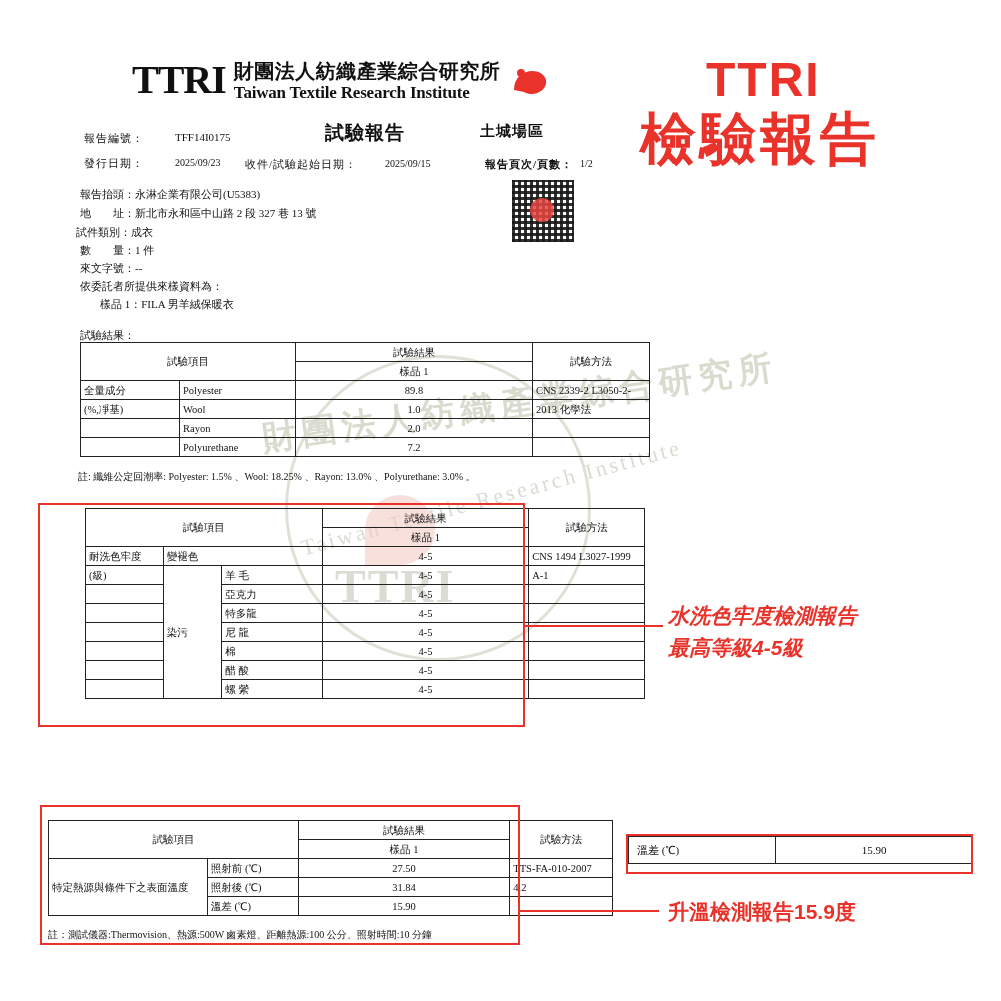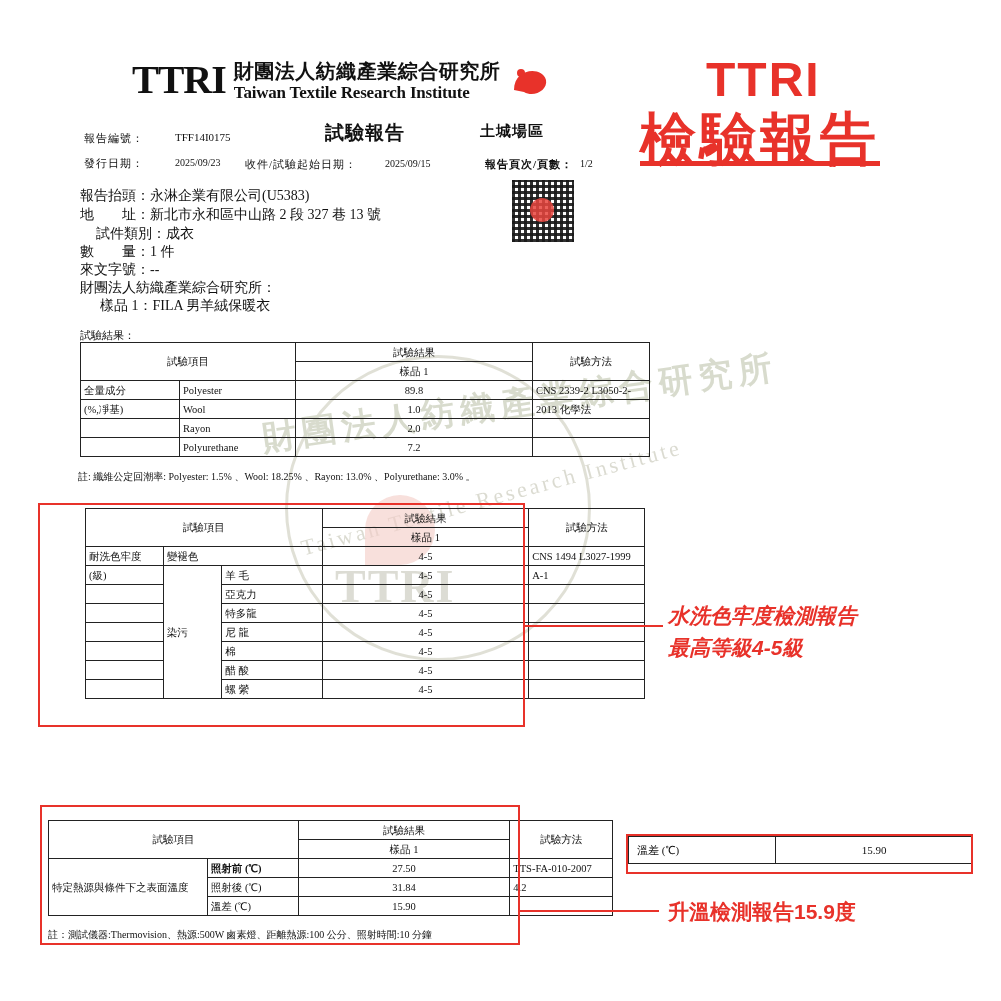--- a/index.html
+++ b/index.html
@@ -73,21 +73,20 @@
   }
   .big-red-title {
     position: absolute;
     left: 640px; top: 108px;
     font-family: "Liberation Sans", sans-serif;
     font-weight: bold;
     font-size: 56px;
     color: #e8322a;
     letter-spacing: 4px;
     line-height: 62px;
-    text-decoration: underline;
   }
 
   
   .rep-title {
     position: absolute;
     left: 325px; top: 120px;
     font-size: 19px;
     font-weight: bold;
     letter-spacing: 1px;
   }
@@ -107,24 +106,24 @@
 
   .hdr-l1-lab { left: 84px; top: 131px; }
   .hdr-l1-val { left: 175px; top: 131px; }
   .hdr-l2-lab { left: 84px; top: 156px; }
   .hdr-l2-val { left: 175px; top: 157px; font-size: 10px; }
   .hdr-l2b-lab { left: 245px; top: 157px; }
   .hdr-l2b-val { left: 385px; top: 158px; font-size: 10px; }
   .hdr-l2c-lab { left: 485px; top: 157px; font-weight: bold; }
   .hdr-l2c-val { left: 580px; top: 158px; font-size: 10px; }
 
-  .info { position: absolute; font-size: 14px; white-space: nowrap; }
+  .info { position: absolute; font-size: 11px; white-space: nowrap; }
   .info-1 { left: 80px; top: 187px; }
   .info-2 { left: 80px; top: 206px; }
-  .info-3 { left: 96px; top: 225px; }
+  .info-3 { left: 76px; top: 225px; }
   .info-4 { left: 80px; top: 243px; }
   .info-5 { left: 80px; top: 261px; }
   .info-6 { left: 80px; top: 279px; }
   .info-7 { left: 100px; top: 297px; }
 
   .results-label {
     position: absolute;
     left: 80px; top: 328px;
     font-size: 11px;
   }
@@ -302,21 +301,21 @@
   <div class="meta hdr-l2b-val">2025/09/15</div>
 
   <div class="meta meta-label hdr-l2c-lab">報告頁次/頁數：</div>
   <div class="meta hdr-l2c-val">1/2</div>
 
   <div class="info info-1">報告抬頭：永淋企業有限公司(U5383)</div>
   <div class="info info-2">地　　址：新北市永和區中山路 2 段 327 巷 13 號</div>
   <div class="info info-3">試件類別：成衣</div>
   <div class="info info-4">數　　量：1 件</div>
   <div class="info info-5">來文字號：--</div>
-  <div class="info info-6">財團法人紡織產業綜合研究所：</div>
+  <div class="info info-6">依委託者所提供來樣資料為：</div>
   <div class="info info-7">樣品 1：FILA 男羊絨保暖衣</div>
   <div class="results-label">試驗結果：</div>
 
   <div class="qr"></div>
 
   <div class="watermark">
     <div class="wm-circle"></div>
     <div class="wm-text">財團法人紡織產業綜合研究所</div>
     <div class="wm-en">Taiwan Textile Research Institute</div>
     <div class="wm-swoosh"></div>
@@ -434,21 +433,21 @@
       <td class="ctr" style="width:215px;">試驗結果</td>
       <td class="ctr" rowspan="2" style="width:100px;">
         <span>試驗方法</span>
       </td>
     </tr>
     <tr>
       <td class="ctr">樣品 1</td>
     </tr>
     <tr>
       <td class="lft" rowspan="3" style="width:160px;">特定熱源與條件下之表面溫度</td>
-      <td class="lft" style="width:88px;font-weight:bold;">照射前 (℃)</td>
+      <td class="lft" style="width:88px;">照射前 (℃)</td>
       <td class="ctr">27.50</td>
       <td class="lft">TTS-FA-010-2007</td>
     </tr>
     <tr>
       <td class="lft">照射後 (℃)</td>
       <td class="ctr">31.84</td>
       <td class="lft">4.2</td>
     </tr>
     <tr>
       <td class="lft">溫差 (℃)</td>

